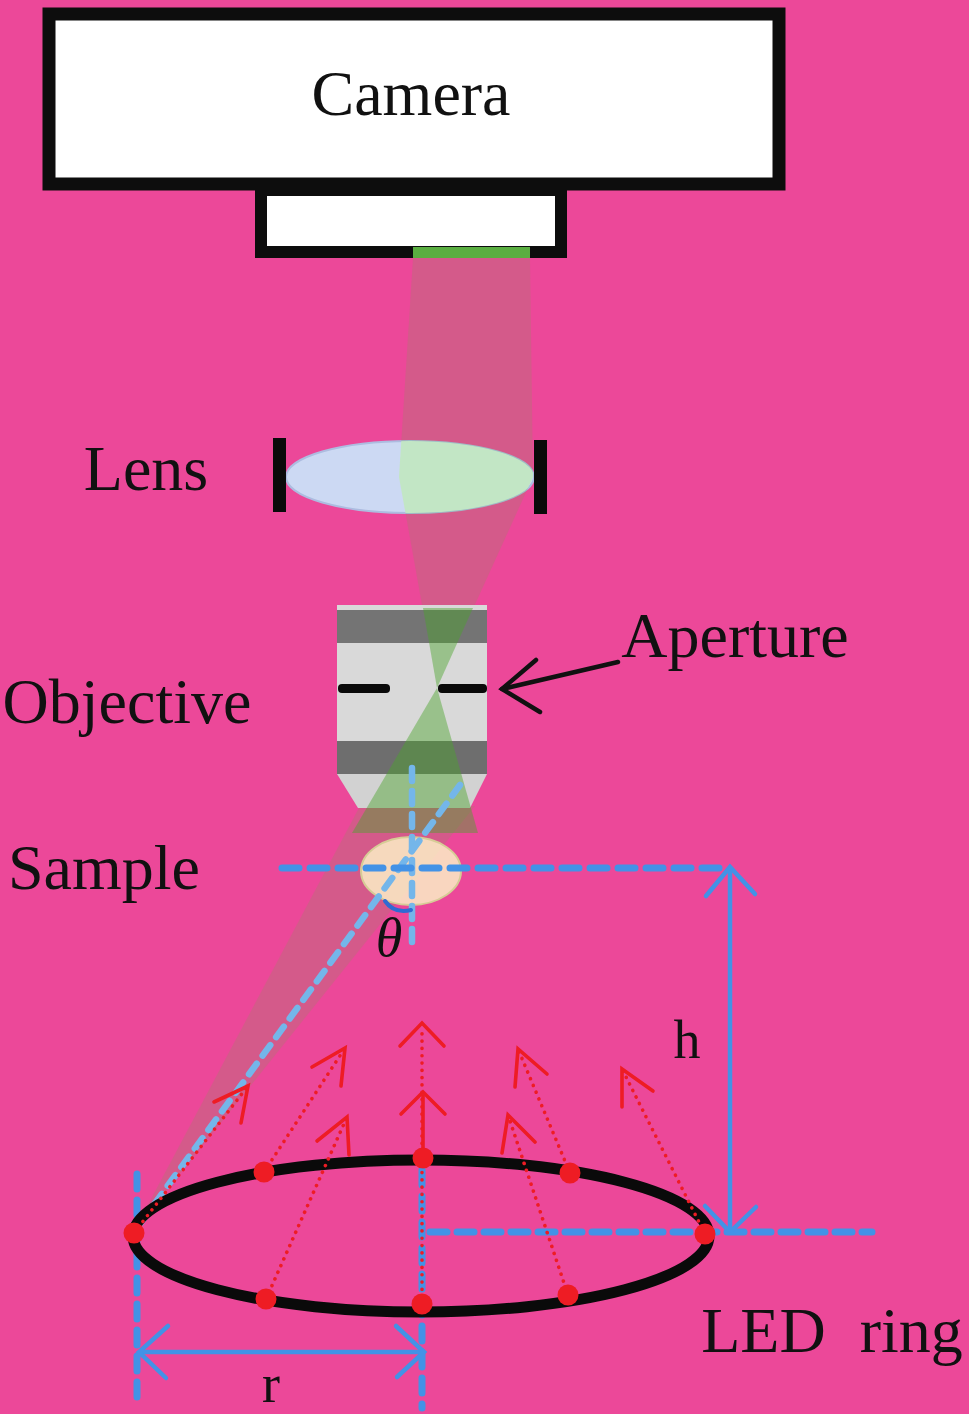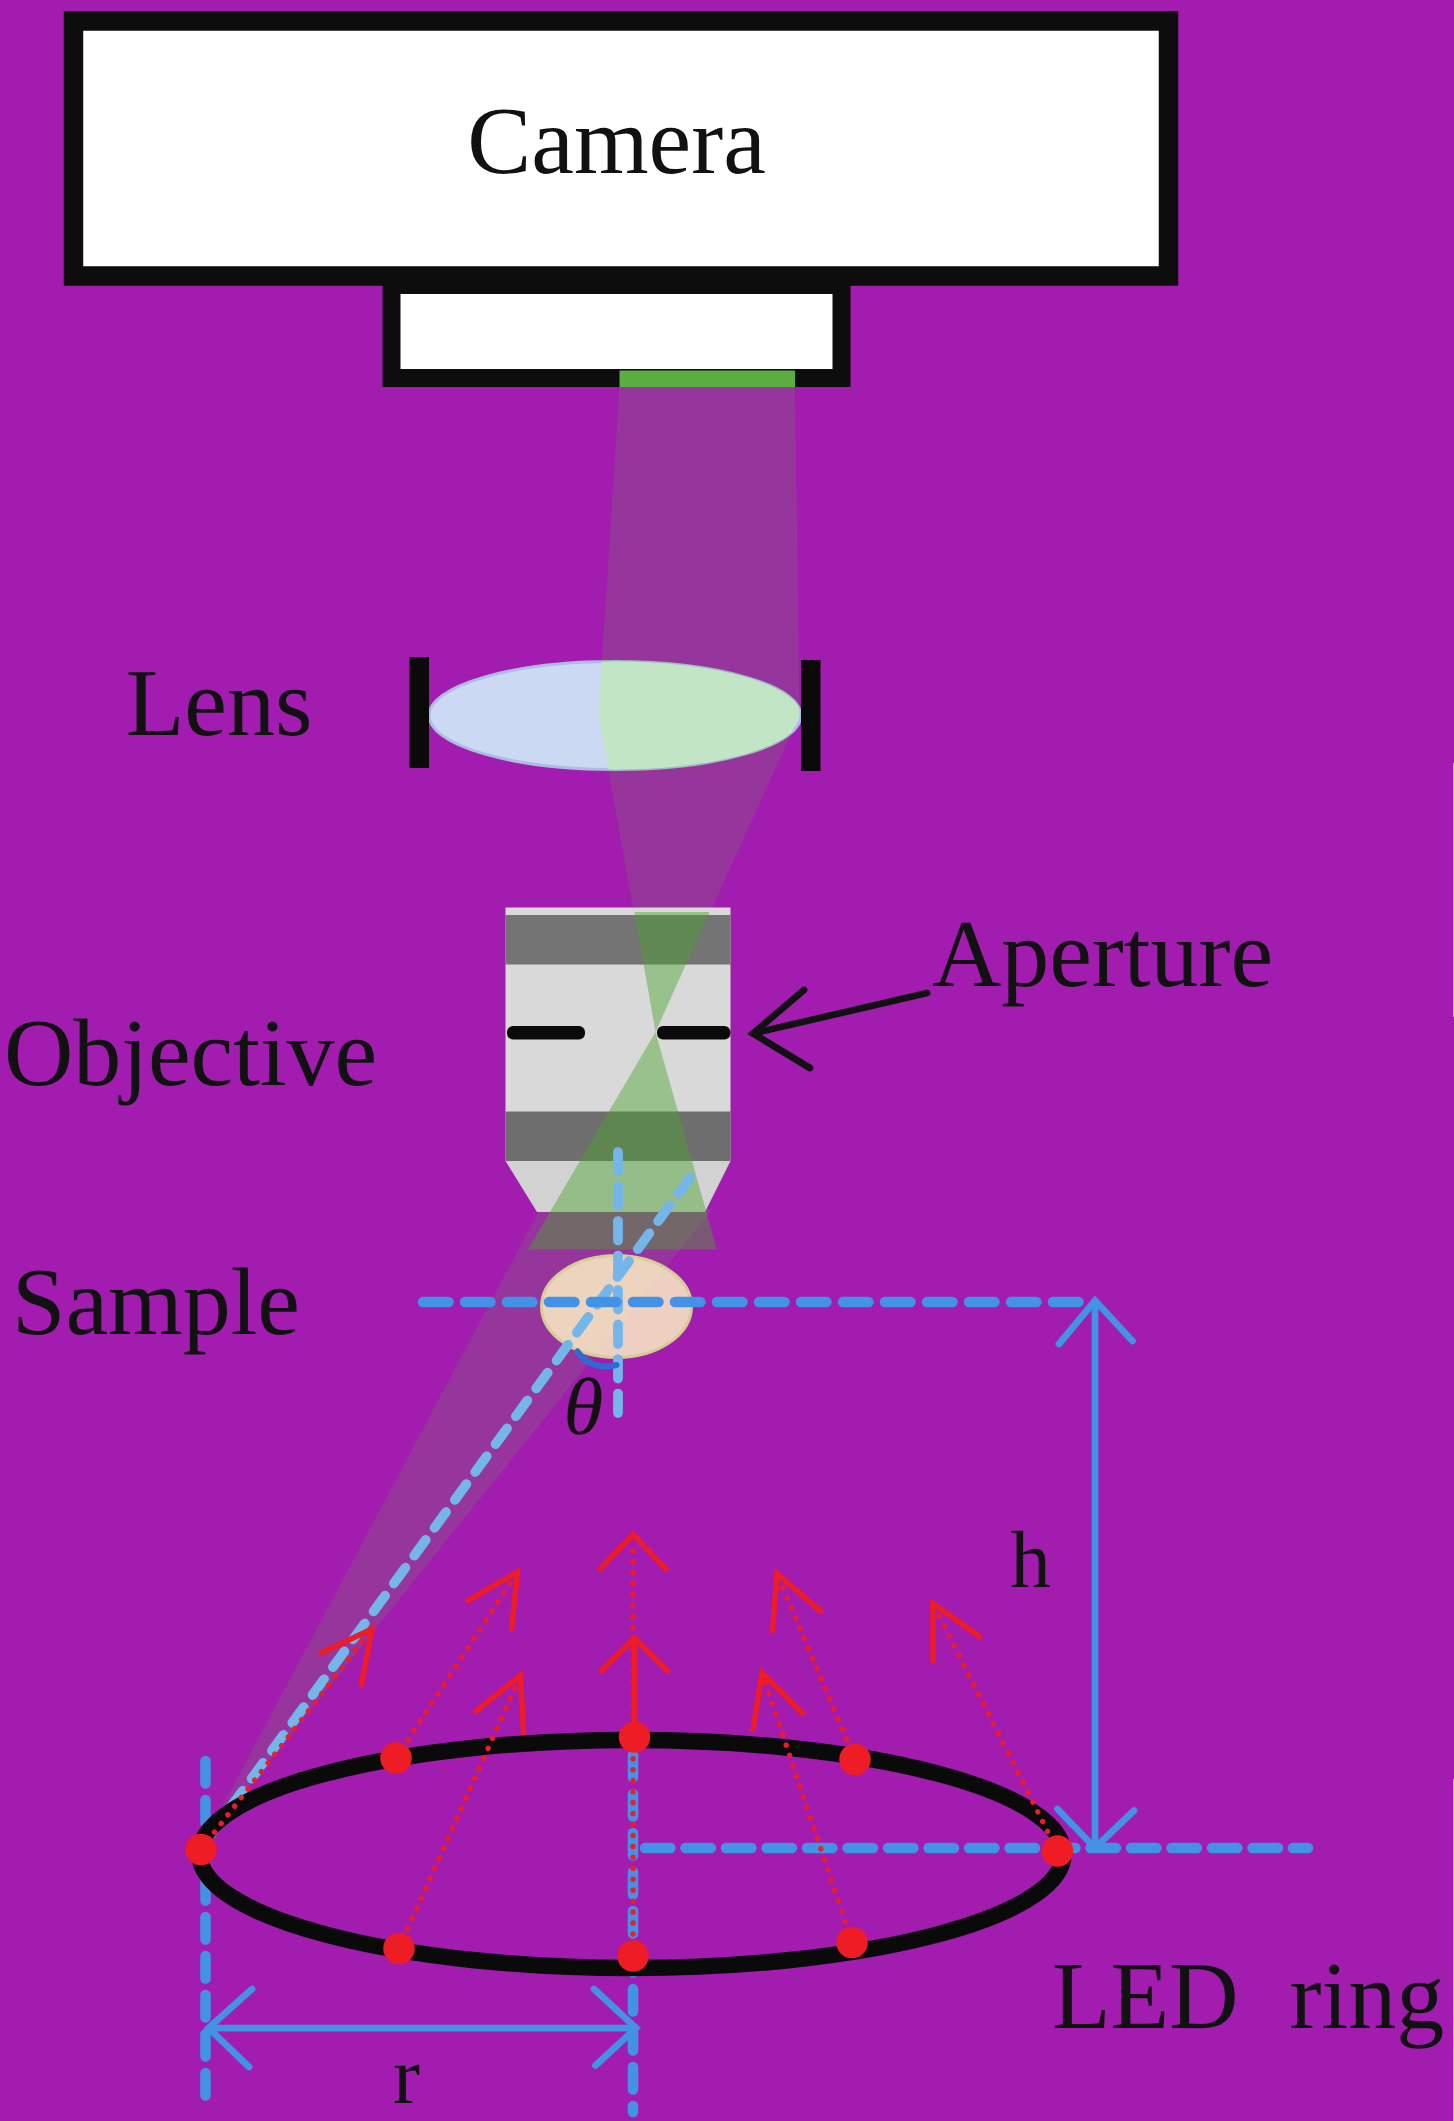--- a/index.html
+++ b/index.html
@@ -1,16 +1,16 @@
 <!DOCTYPE html>
 <html><head>
 <meta charset="utf-8">
 <style>
   html,body{margin:0;padding:0;background:#ffffff;}
-  .stage{width:969px;height:1414px;position:relative;background:#a21caf;overflow:hidden;}
+  .stage{width:969px;height:1414px;position:relative;background:#ec4899;overflow:hidden;}
   svg{display:block;}
   text{font-family:"Liberation Serif","DejaVu Serif",serif;fill:#111;}
   .biglabel{font-size:64px;}
   .smalllabel{font-size:54px;}
   .theta{font-size:54px;font-style:italic;}
 </style>
 </head>
 <body>
 
 <div class="stage">

